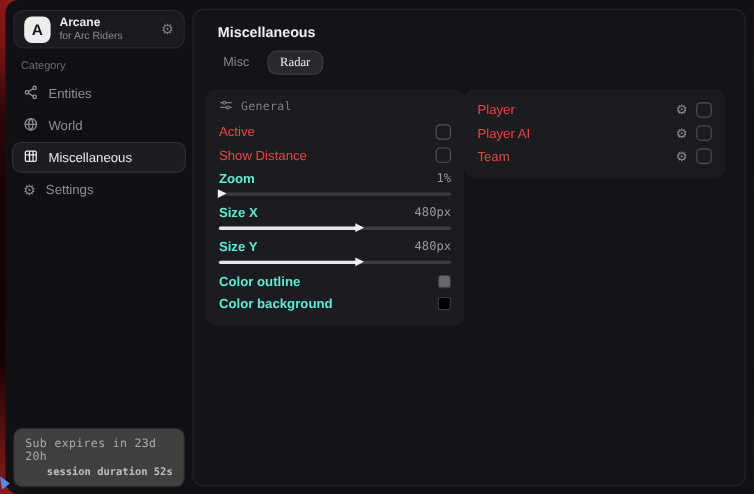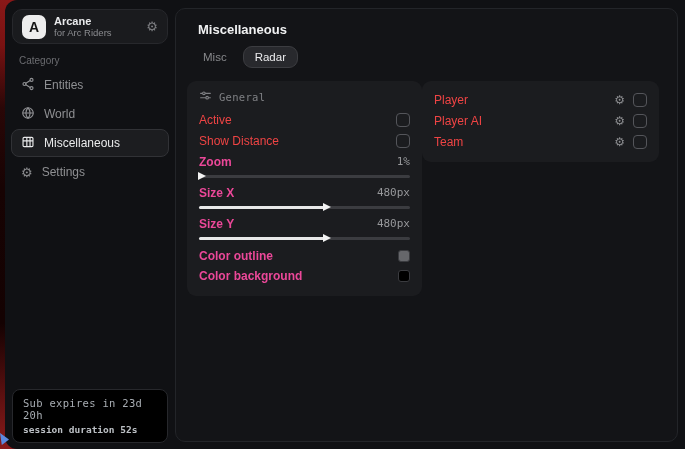--- a/index.html
+++ b/index.html
@@ -43,43 +43,43 @@
   .nav { position:absolute; left:6px; right:6px; top:71px; }
   .nav-item {
     height:28px; margin-bottom:1px; border:1px solid transparent; border-radius:8px;
     display:flex; align-items:center; gap:9px; padding:0 9px;
     color:#8f9093; font-size:12px; cursor:default;
   }
   .nav-item.active { background:#1c1d20; border-color:#313236; color:#e9eaeb; }
   .nav-item svg, .hdr-ico svg { flex:none; }
   .status-box {
     position:absolute; left:7px; right:7px; bottom:6px;
-    background:#000000; border:1px solid #27282c; border-radius:8px;
+    background:#404040; border:1px solid #27282c; border-radius:8px;
     padding:7px 10px;
   }
   .status-l1 { font-family:"DejaVu Sans Mono", monospace; font-size:10.5px; color:#a8adb3; letter-spacing:.3px; }
-  .status-l2 { font-family:"DejaVu Sans Mono", monospace; font-size:9.5px; font-weight:bold; color:#bcc0c5; margin-top:3px; }
+  .status-l2 { font-family:"DejaVu Sans Mono", monospace; font-size:9.5px; font-weight:bold; color:#bcc0c5; margin-top:3px;text-align:right; }
   
   .panel {
     position:absolute; left:170px; top:8px; right:7px; bottom:7px;
     background:#131417; border:1px solid #232529; border-radius:10px;
   }
   .page-title { margin:13px 0 0 22px; font-size:13px; font-weight:bold; color:#f1f2f3; }
   .tabs { display:flex; align-items:center; gap:4px; margin:9px 0 0 15px; }
   .tab { padding:4px 11px; border-radius:9px; font-size:11.5px; color:#87888b; border:1px solid transparent;text-align:center; }
-  .tab.active { background:#28292d; border-color:#3c3d41; color:#ececee; }
+  .tab.active { background:#28292d; border-color:#3c3d41; color:#ececee;font-family:Liberation Serif, serif; }
   .cards { position:absolute; left:11px; top:72px; right:11px; display:flex; align-items:flex-start; }
   .card { background:#1b1c1f; border-radius:9px; padding:8px 12px 10px; }
   .card-general { width:235px; }
   .card-entities { width:237px; }
   .card-hdr { display:flex; align-items:center; gap:7px; height:15px; margin-bottom:5px;
     font-family:"DejaVu Sans Mono", monospace; font-size:10.5px; color:#7f8084; letter-spacing:.3px; }
   .row { display:flex; align-items:center; justify-content:space-between; height:21px; }
   .row-label { font-size:12px; color:#ef4444; }
-  .row-label.strong { color:#ec4899; font-weight:bold; }
+  .row-label.strong { color:#5eead4; font-weight:bold; }
   .checkbox { width:14px; height:14px; border:1.5px solid #54555a; border-radius:4px; background:transparent; }
   .label-row { display:flex; align-items:center; justify-content:space-between; height:17px; margin-top:2px; }
   .value { font-size:11px; color:#97989b; font-family:"DejaVu Sans Mono", monospace; }
   .slider { position:relative; height:12px; display:flex; align-items:center; }
   .track { position:relative; width:100%; height:3px; background:#3b3c40; border-radius:2px; overflow:visible; }
   .fill { position:absolute; left:0; top:0; height:3px; width:var(--pct,0%); background:#e8e8e8; border-radius:2px; }
   .thumb {
     position:absolute; left:var(--pct,0%); top:50%; transform:translate(-3px,-50%);
     width:0; height:0; border-top:4.5px solid transparent; border-bottom:4.5px solid transparent;
     border-left:8px solid #f2f2f2;

